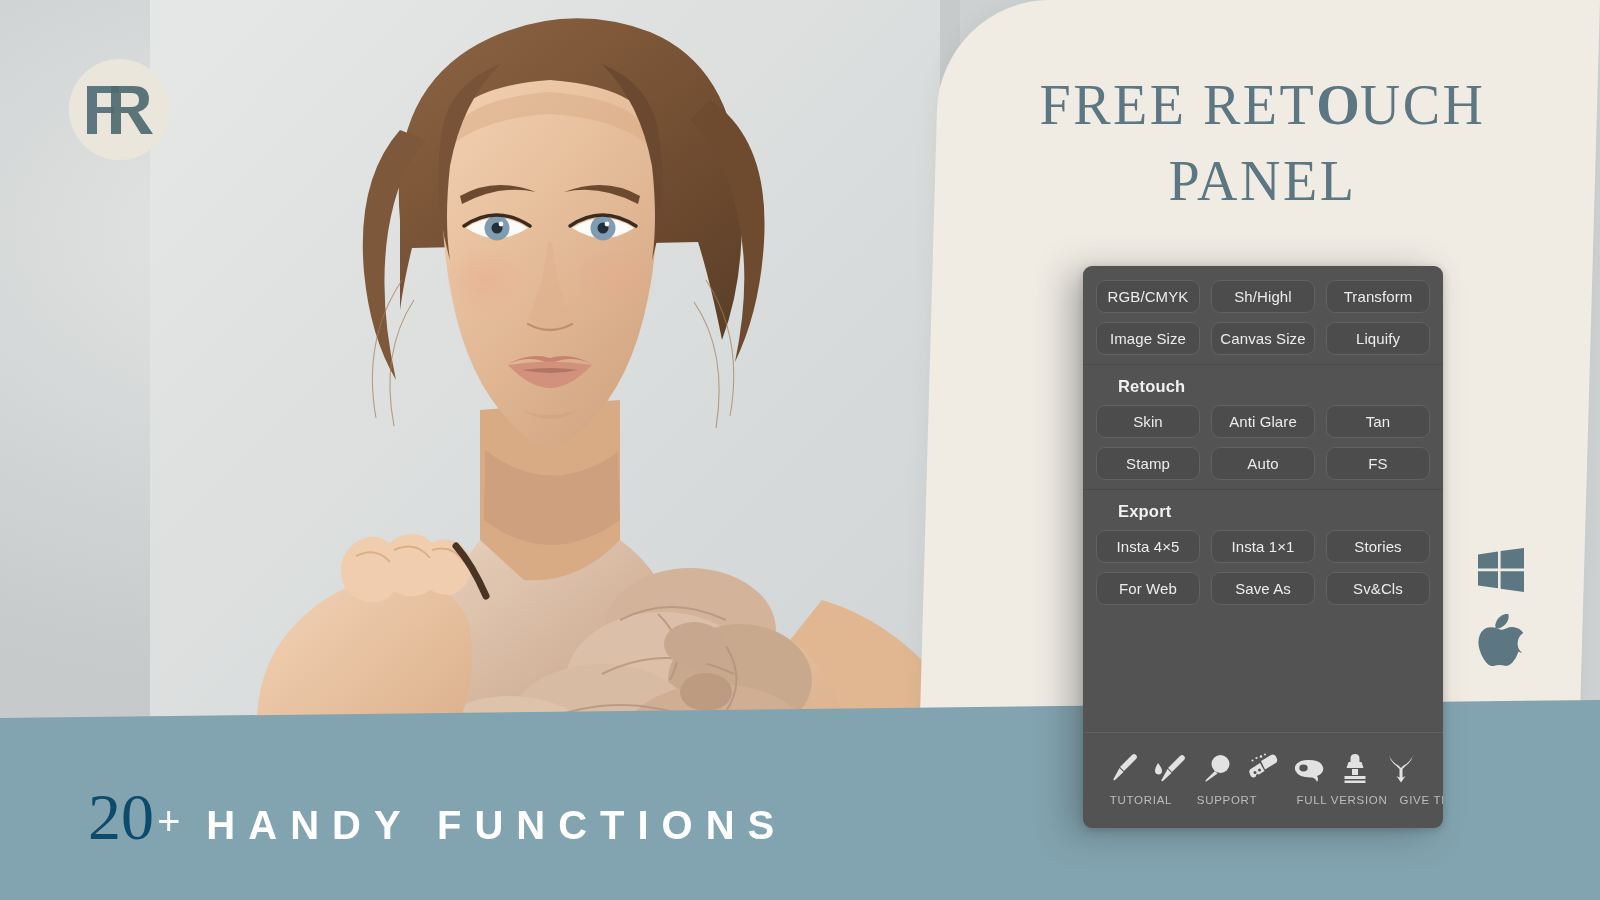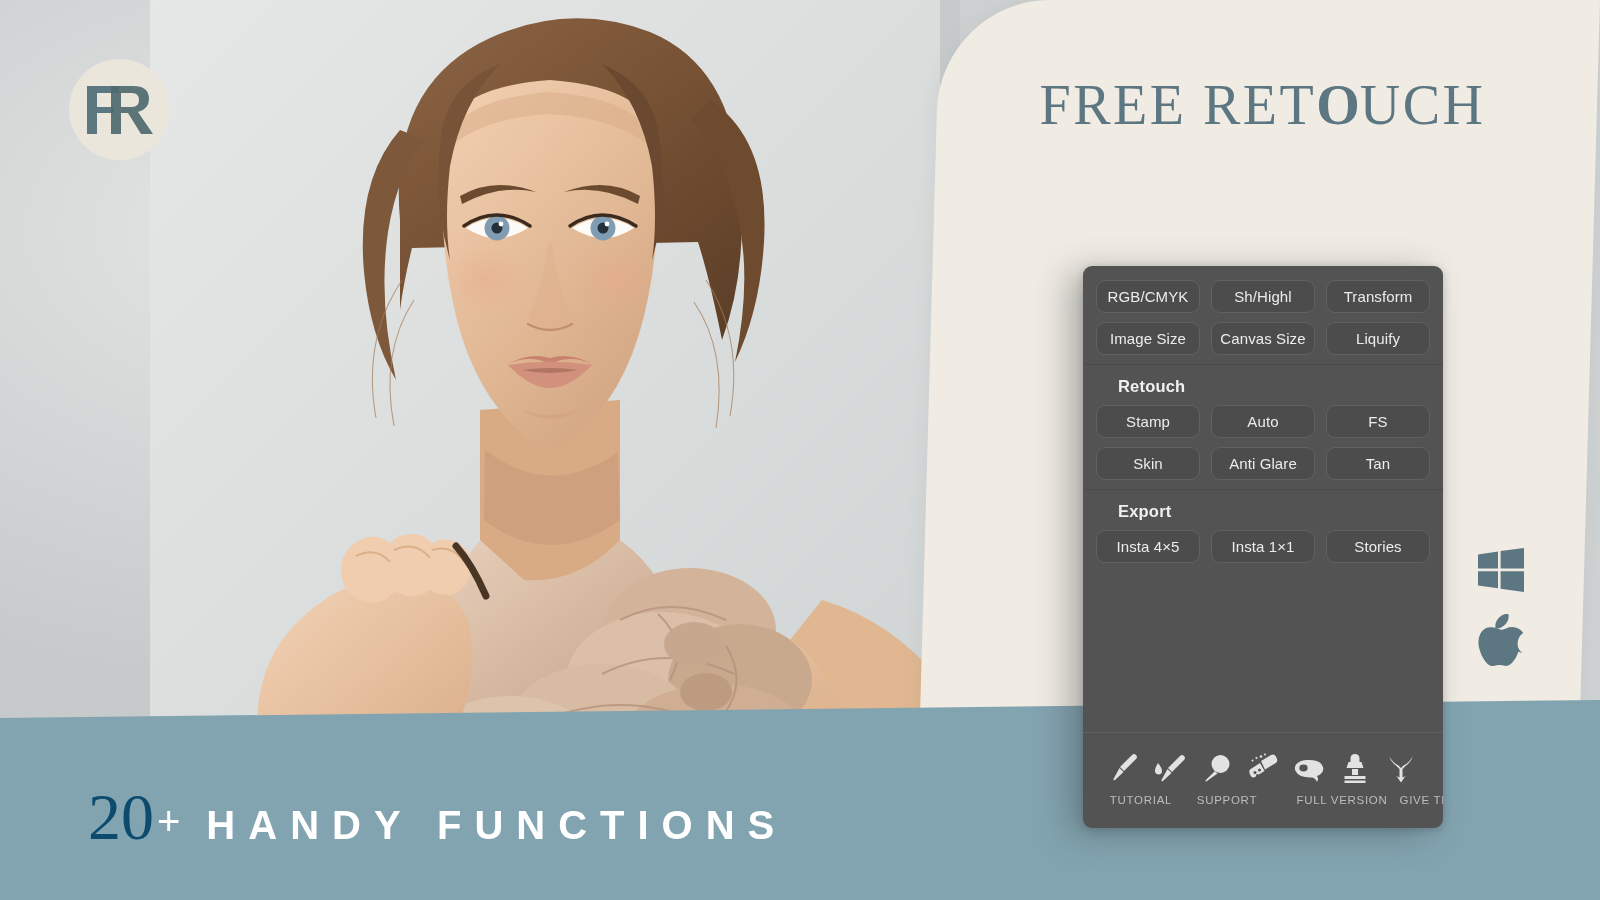--- a/index.html
+++ b/index.html
@@ -279,20 +279,21 @@
         </g>
         <g fill="#4e6a70" opacity=".92">
           <path d="M28 4 L50 4 Q66 4 66 17 Q66 27 55 30 L70 52 L58 52 L45 31 L38 31 L38 52 L28 52 Z M38 11 L38 25 L49 25 Q56 25 56 18 Q56 11 49 11 Z"></path>
         </g>
       </svg>
     </span>
   </div>
 
   <div class="title">
     <span>FREE RET</span><span class="heavy">O</span><span>UCH</span>
+    <span class="l2">PANEL</span>
   </div>
 
   <div class="os-icons">
     <div class="os-item">
       <svg width="46" height="44" viewBox="0 0 46 44">
           <path d="M0 6.4 L20 3.5 L20 20.6 L0 20.6 Z M22.6 3.1 L46 0 L46 20.6 L22.6 20.6 Z M0 23.2 L20 23.2 L20 40.3 L0 37.4 Z M22.6 23.2 L46 23.2 L46 44 L22.6 40.8 Z"></path>
         </svg>
     </div>
     <div class="os-item">
       <svg width="46" height="52" viewBox="0 0 46 52">
@@ -315,39 +316,44 @@
         <div class="pbtn">Canvas Size</div>
         <div class="pbtn">Liquify</div>
       </div>
     </div>
 
     <div class="divider"></div>
 
     <div class="tp-section">
       <div class="sec-title">Retouch</div>
       <div class="btn-row">
+        <div class="pbtn">Skin</div>
+        <div class="pbtn">Anti Glare</div>
+        <div class="pbtn">Tan</div>
+      </div>
+      <div class="btn-row">
         <div class="pbtn">Stamp</div>
         <div class="pbtn">Auto</div>
         <div class="pbtn">FS</div>
       </div>
-      <div class="btn-row">
-        <div class="pbtn">Skin</div>
-        <div class="pbtn">Anti Glare</div>
-        <div class="pbtn">Tan</div>
-      </div>
     </div>
 
     <div class="divider"></div>
 
     <div class="tp-section">
       <div class="sec-title">Export</div>
       <div class="btn-row">
         <div class="pbtn">Insta 4×5</div>
         <div class="pbtn">Insta 1×1</div>
         <div class="pbtn">Stories</div>
+      </div>
+      <div class="btn-row">
+        <div class="pbtn">For Web</div>
+        <div class="pbtn">Save As</div>
+        <div class="pbtn">Sv&amp;Cls</div>
       </div>
     </div>
 
     <div class="footer-bar">
       <div class="ficons">
 
         <div class="fi">
           <svg width="30" height="30" viewBox="0 0 30 30">
               <path d="M26 2 Q28 4 26 6 L14 18 L10 14 L22 2 Q24 0 26 2 Z"></path>
               <path d="M9.5 15 L13.5 19 L5 27 Q3 28 3.5 26 Z"></path>

